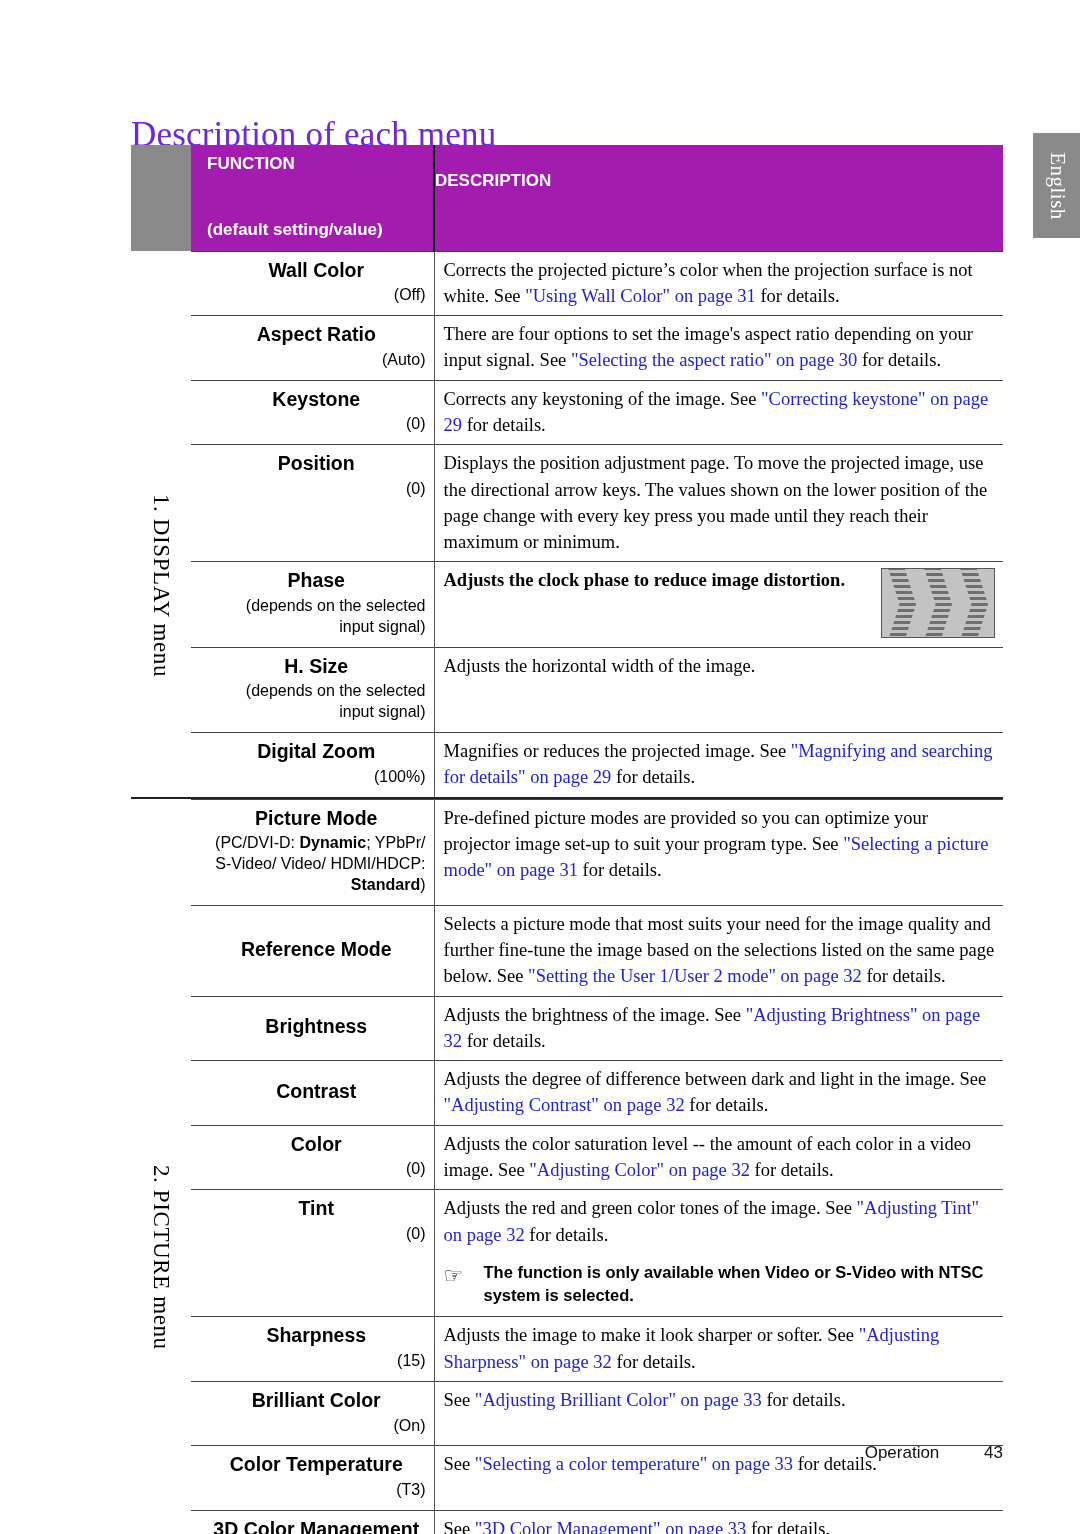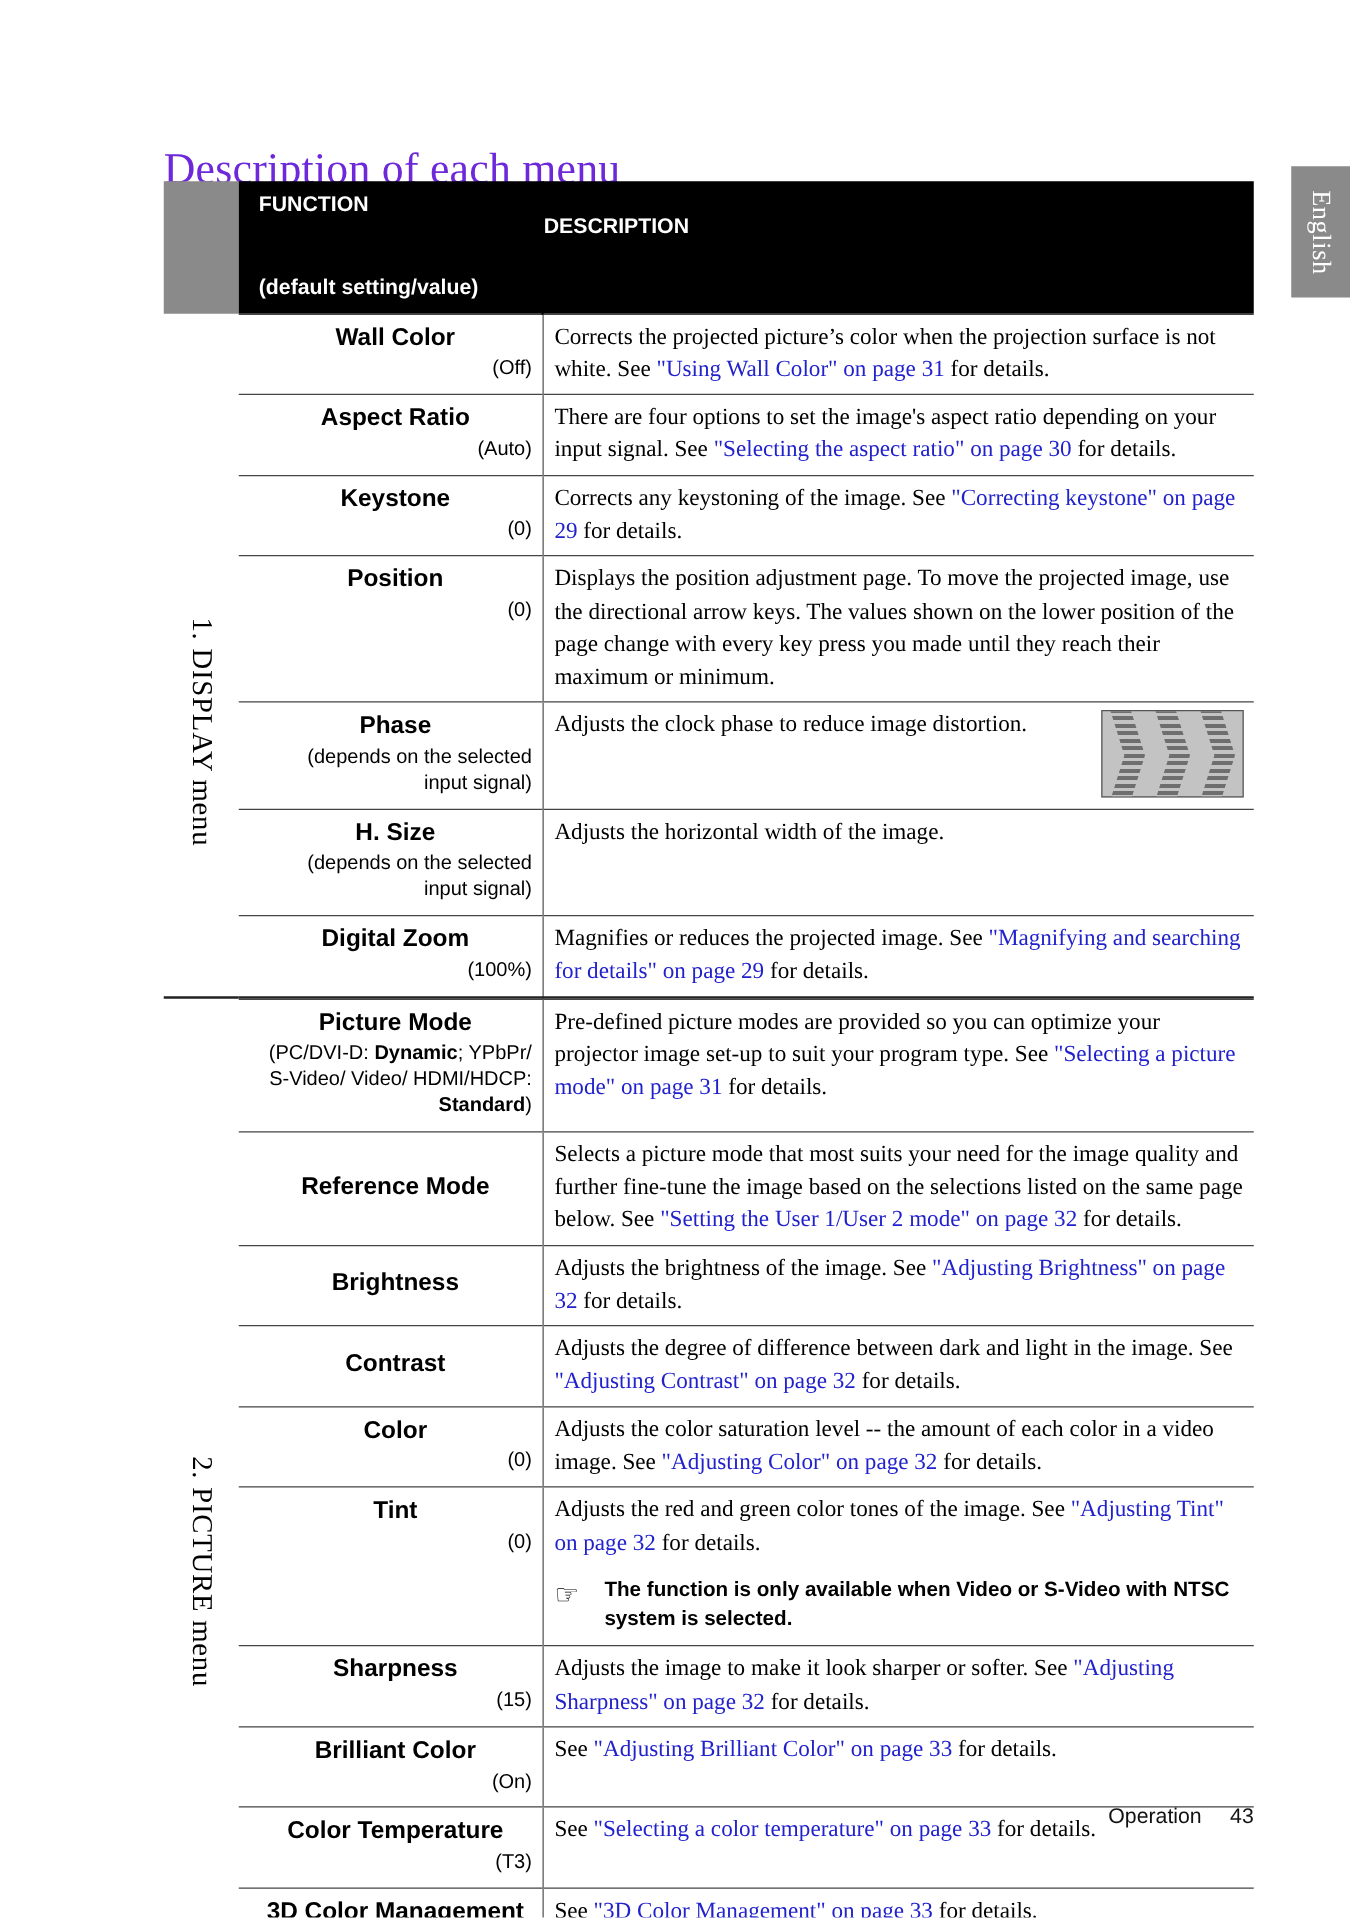--- a/index.html
+++ b/index.html
@@ -64,21 +64,21 @@
     table-layout: fixed;
   }
 
   
   col.c-menu  { width: 60px; }
   col.c-fn    { width: 243px; }
   col.c-desc  { width: 569px; }
 
   
   .hdr td {
-    background: #000000;
+    background: #a21caf;
     color: #ffffff;
     font-family: "Liberation Sans", sans-serif;
     font-weight: bold;
     font-size: 17px;
     vertical-align: top;
     padding: 8px 0 10px 0;
     border: none;
   }
   .hdr td.h-blank { background: #8a8a8a; }
   .hdr td.h-fn {
@@ -157,21 +157,21 @@
     line-height: 0;
   }
   
 
   a.xref, .xref {
     color: #2222cc;
     text-decoration: none;
   }
 
   
-  .desc-with-img { position: relative; }
+  .desc-with-img { position: relative; font-weight: bold; }
   .phase-img {
     position: absolute;
     right: 8px;
     top: 6px;
     width: 112px;
     height: 68px;
     background: #c3c3c3;
     border: 1px solid #555;
     overflow: hidden;
   }
@@ -217,21 +217,21 @@
   .footer {
     position: absolute;
     left: 0;
     top: 1443px;
     width: 1003px;
     text-align: right;
     font-family: "Liberation Sans", sans-serif;
     font-size: 17px;
     color: #111;
   }
-  .footer .pg { display: inline-block; margin-left: 18px; }
+  .footer .pg { display: inline-block; margin-left: 40px; }
 </style>
 </head>
 <body>
 
 <h1 class="page-title">Description of each menu</h1>
 
 <div class="lang-tab">
   <span>English</span>
 </div>
 

